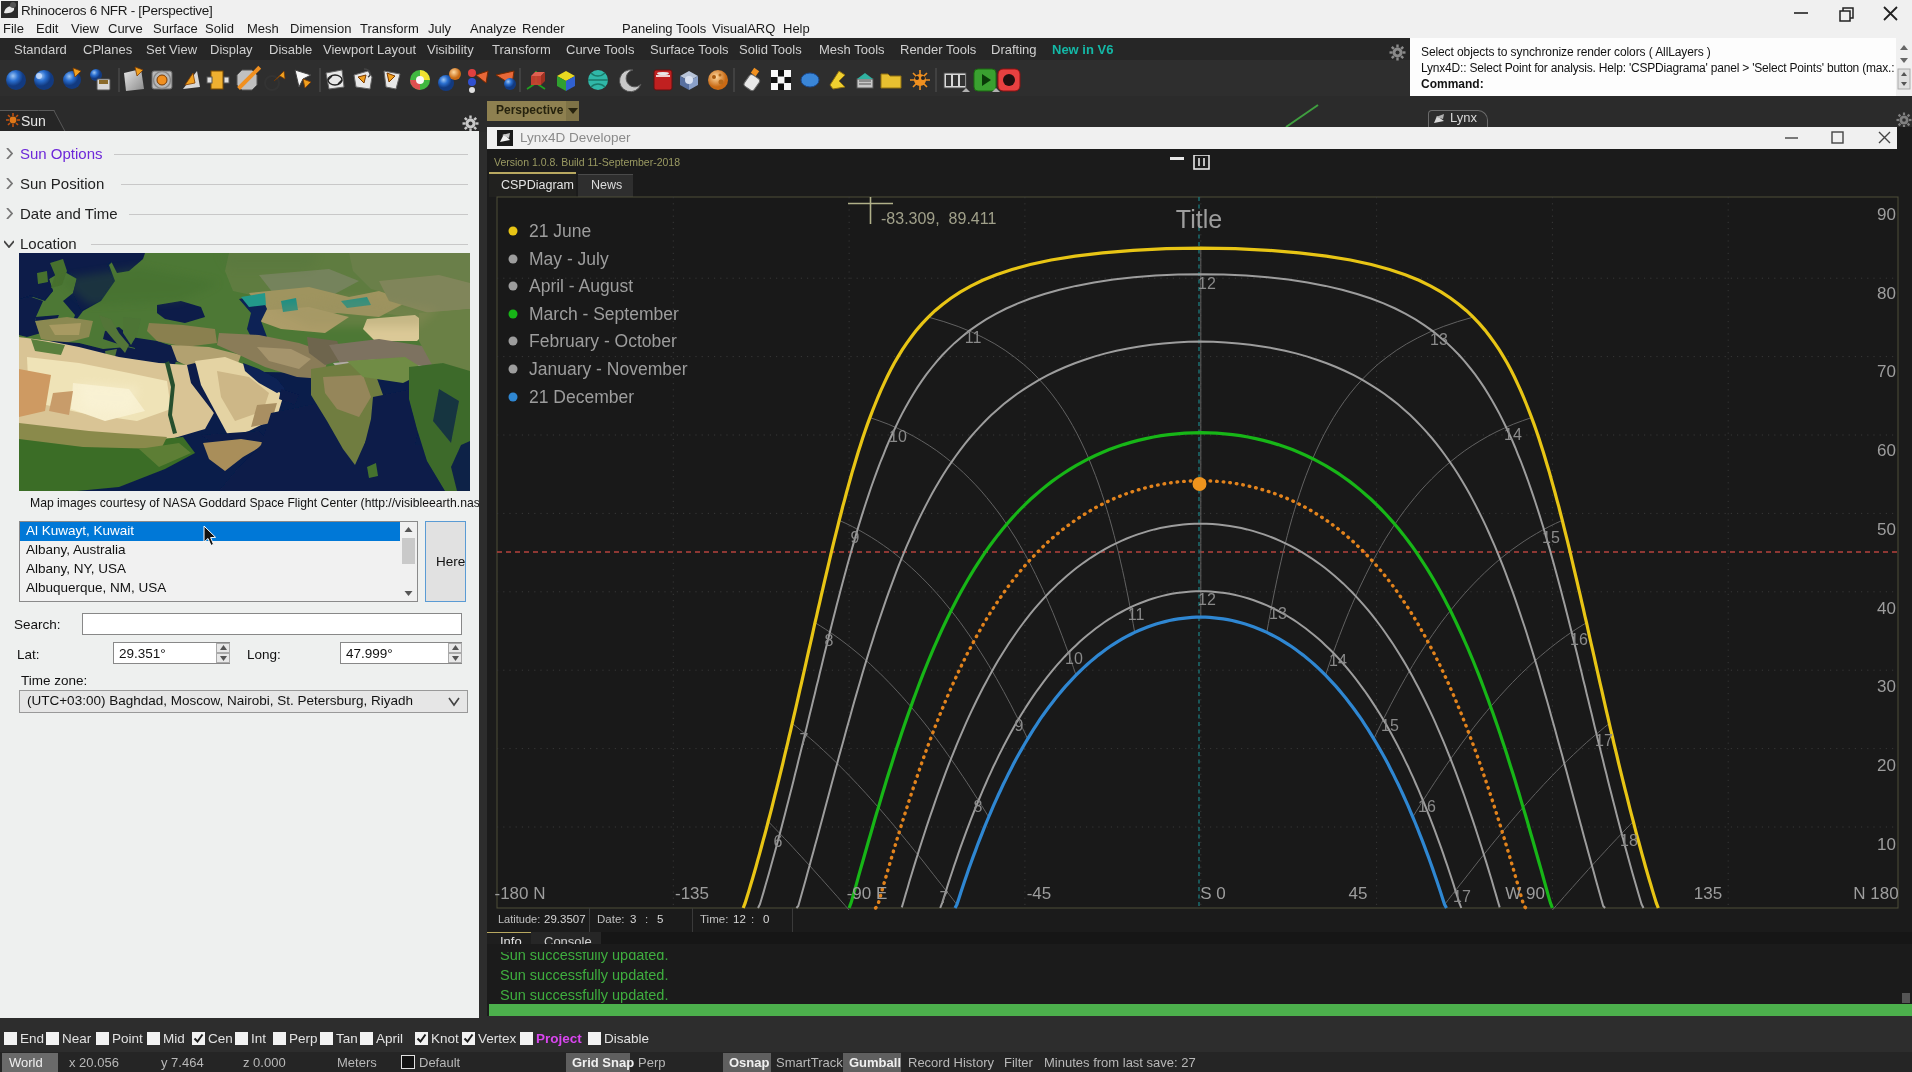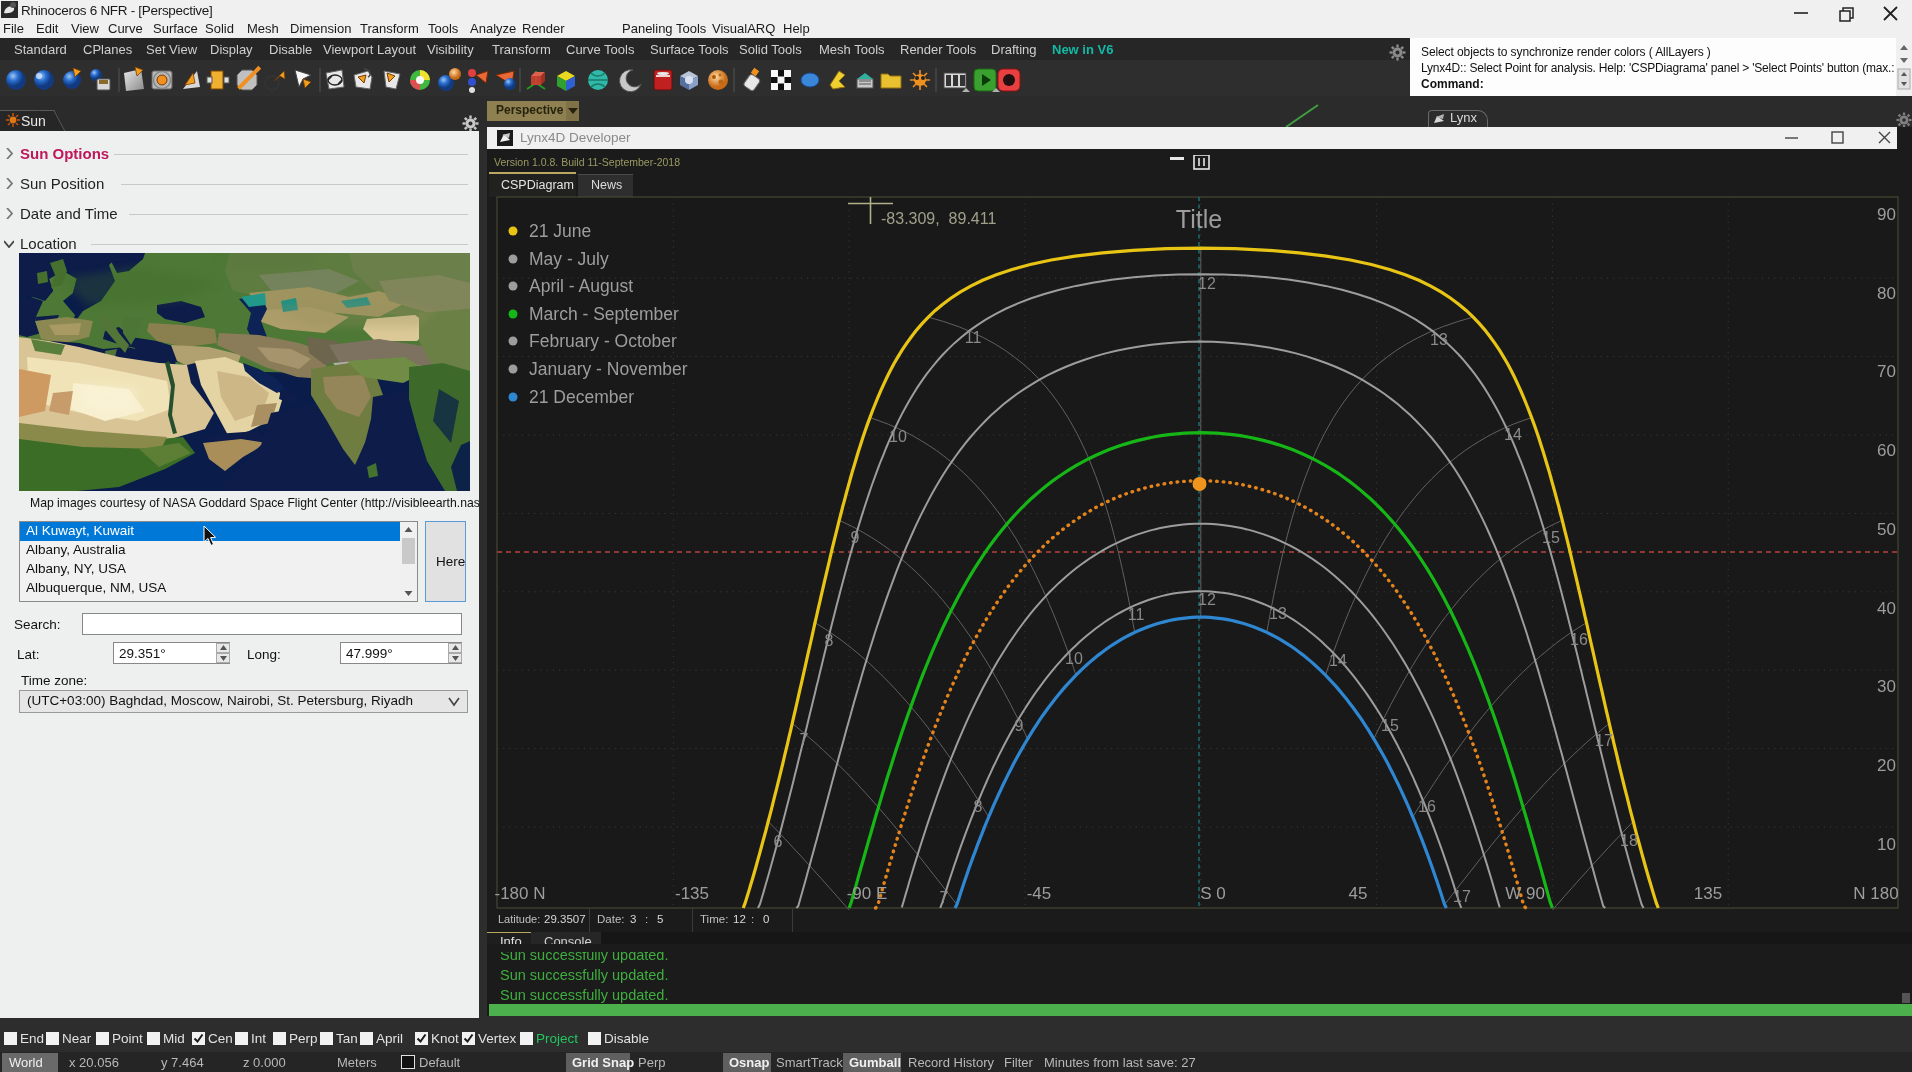--- a/index.html
+++ b/index.html
@@ -21,21 +21,21 @@
   </svg>
 <div class="tx" style="left:3px;top:21px;font-size:13px;color:#1a1a1a;font-weight:normal;">File</div>
 <div class="tx" style="left:36px;top:21px;font-size:13px;color:#1a1a1a;font-weight:normal;">Edit</div>
 <div class="tx" style="left:71px;top:21px;font-size:13px;color:#1a1a1a;font-weight:normal;">View</div>
 <div class="tx" style="left:108px;top:21px;font-size:13px;color:#1a1a1a;font-weight:normal;">Curve</div>
 <div class="tx" style="left:153px;top:21px;font-size:13px;color:#1a1a1a;font-weight:normal;">Surface</div>
 <div class="tx" style="left:205px;top:21px;font-size:13px;color:#1a1a1a;font-weight:normal;">Solid</div>
 <div class="tx" style="left:247px;top:21px;font-size:13px;color:#1a1a1a;font-weight:normal;">Mesh</div>
 <div class="tx" style="left:290px;top:21px;font-size:13px;color:#1a1a1a;font-weight:normal;">Dimension</div>
 <div class="tx" style="left:360px;top:21px;font-size:13px;color:#1a1a1a;font-weight:normal;">Transform</div>
-<div class="tx" style="left:428px;top:21px;font-size:13px;color:#1a1a1a;font-weight:normal;">Tools</div>
+<div class="tx" style="left:428px;top:21px;font-size:13px;color:#1a1a1a;font-weight:normal;">July</div>
 <div class="tx" style="left:470px;top:21px;font-size:13px;color:#1a1a1a;font-weight:normal;">Analyze</div>
 <div class="tx" style="left:522px;top:21px;font-size:13px;color:#1a1a1a;font-weight:normal;">Render</div>
 <div class="tx" style="left:574px;top:21px;font-size:13px;color:#1a1a1a;font-weight:normal;margin-top:22px;">Panels</div>
 <div class="tx" style="left:622px;top:21px;font-size:13px;color:#1a1a1a;font-weight:normal;">Paneling Tools</div>
 <div class="tx" style="left:712px;top:21px;font-size:13px;color:#1a1a1a;font-weight:normal;">VisualARQ</div>
 <div class="tx" style="left:783px;top:21px;font-size:13px;color:#1a1a1a;font-weight:normal;">Help</div>
 <div class="ab" style="left:0;top:38px;width:1912px;height:22px;background:#262626;"></div>
 <div class="tx" style="left:14px;top:42px;font-size:13px;color:#cfcfcf;font-weight:normal;">Standard</div>
 <div class="tx" style="left:83px;top:42px;font-size:13px;color:#cfcfcf;font-weight:normal;">CPlanes</div>
 <div class="tx" style="left:146px;top:42px;font-size:13px;color:#cfcfcf;font-weight:normal;">Set View</div>
@@ -292,21 +292,21 @@
       <line x1="2.8" y1="2.8" x2="4.9" y2="4.9"></line>
       <line x1="12.1" y1="12.1" x2="14.2" y2="14.2"></line>
       <line x1="2.8" y1="14.2" x2="4.9" y2="12.1"></line>
       <line x1="12.1" y1="4.9" x2="14.2" y2="2.8"></line>
     </g>
   </svg>
 <div class="ab" style="left:0;top:131px;width:479px;height:887px;background:#eef0ef;overflow:hidden;">
 <svg class="ab" style="left:6px;top:17px" width="7" height="11">
       <path d="M1 0 L6 5.5 L1 11" fill="none" stroke="#777" stroke-width="1.8"></path>
     </svg>
-<div class="tx" style="left:20px;top:14px;font-size:15px;color:#be185d;font-weight:bold;">Sun Options</div>
+<div class="tx" style="left:20px;top:14px;font-size:15px;color:#6d28d9;font-weight:normal;">Sun Options</div>
 <div class="ab" style="left:113.6px;top:23px;width:354.4px;border-top:1px solid #c8c8c8;"></div>
 <svg class="ab" style="left:6px;top:47px" width="7" height="11">
       <path d="M1 0 L6 5.5 L1 11" fill="none" stroke="#777" stroke-width="1.8"></path>
     </svg>
 <div class="tx" style="left:20px;top:44px;font-size:15px;color:#222;font-weight:normal;">Sun Position</div>
 <div class="ab" style="left:121.19999999999999px;top:53px;width:346.8px;border-top:1px solid #c8c8c8;"></div>
 <svg class="ab" style="left:6px;top:77px" width="7" height="11">
       <path d="M1 0 L6 5.5 L1 11" fill="none" stroke="#777" stroke-width="1.8"></path>
     </svg>
 <div class="tx" style="left:20px;top:74px;font-size:15px;color:#222;font-weight:normal;">Date and Time</div>
@@ -704,21 +704,21 @@
   </svg>
 <div class="tx" style="left:431px;top:1031px;font-size:13.5px;color:#e2e2e2;font-weight:normal;">Knot</div>
 <svg class="ab" style="left:462px;top:1032px" width="13" height="13">
     <rect x="0" y="0" width="13" height="13" fill="#f2f2f2"></rect>
     <path d="M2.5 6.5 L5.5 9.5 L10.5 2.5" stroke="#1a1a1a" stroke-width="2" fill="none"></path>
   </svg>
 <div class="tx" style="left:478px;top:1031px;font-size:13.5px;color:#e2e2e2;font-weight:normal;">Vertex</div>
 <svg class="ab" style="left:520px;top:1032px" width="13" height="13">
     <rect x="0" y="0" width="13" height="13" fill="#f2f2f2"></rect>
   </svg>
-<div class="tx" style="left:536px;top:1031px;font-size:13.5px;color:#22c55e;font-weight:normal;">Project</div>
+<div class="tx" style="left:536px;top:1031px;font-size:13.5px;color:#d946ef;font-weight:bold;">Project</div>
 <svg class="ab" style="left:588px;top:1032px" width="13" height="13">
     <rect x="0" y="0" width="13" height="13" fill="#f2f2f2"></rect>
   </svg>
 <div class="tx" style="left:604px;top:1031px;font-size:13.5px;color:#e2e2e2;font-weight:normal;">Disable</div>
 <div class="ab" style="left:0;top:1052px;width:1912px;height:20px;background:#252525;"></div>
 <div class="ab" style="left:2px;top:1053px;width:56px;height:19px;background:#6a6a6a;"></div>
 <div class="tx" style="left:9px;top:1055px;font-size:13px;color:#f0f0f0;font-weight:normal;">World</div>
 <div class="tx" style="left:69px;top:1055px;font-size:13px;color:#b8b8b8;font-weight:normal;">x 20.056</div>
 <div class="tx" style="left:161px;top:1055px;font-size:13px;color:#b8b8b8;font-weight:normal;">y 7.464</div>
 <div class="tx" style="left:243px;top:1055px;font-size:13px;color:#b8b8b8;font-weight:normal;">z 0.000</div>

